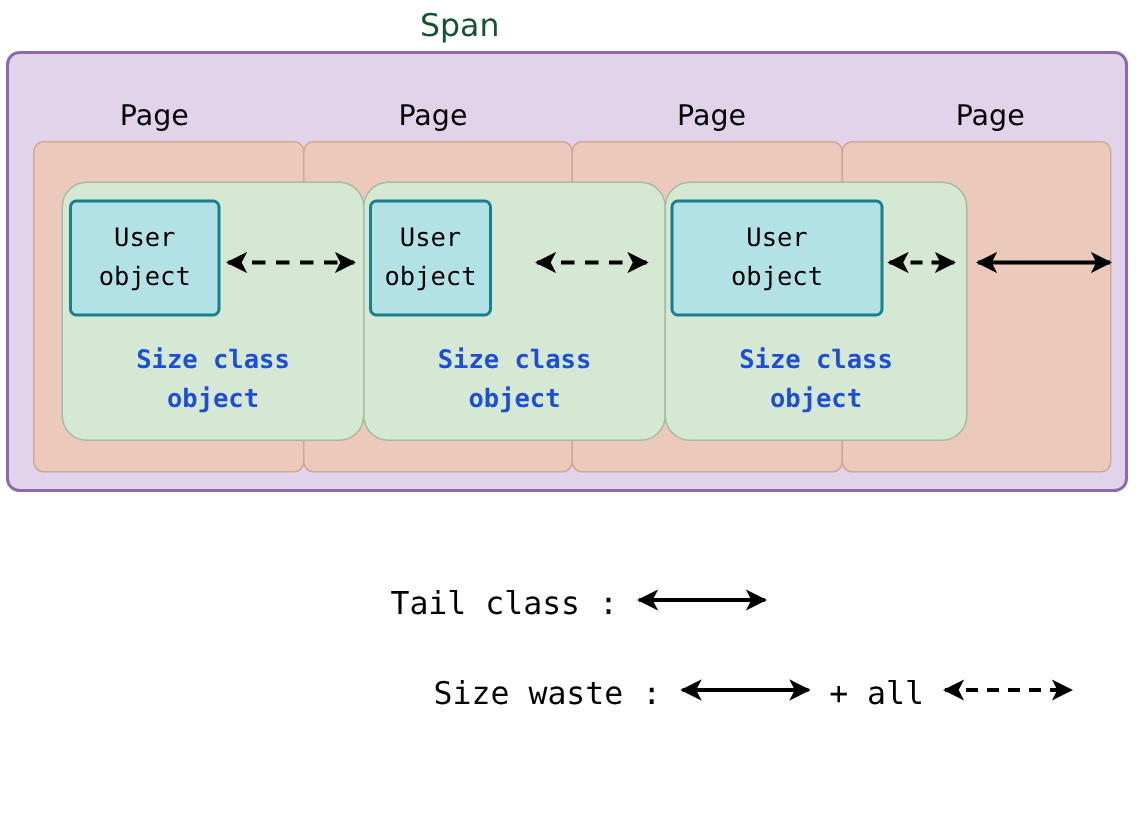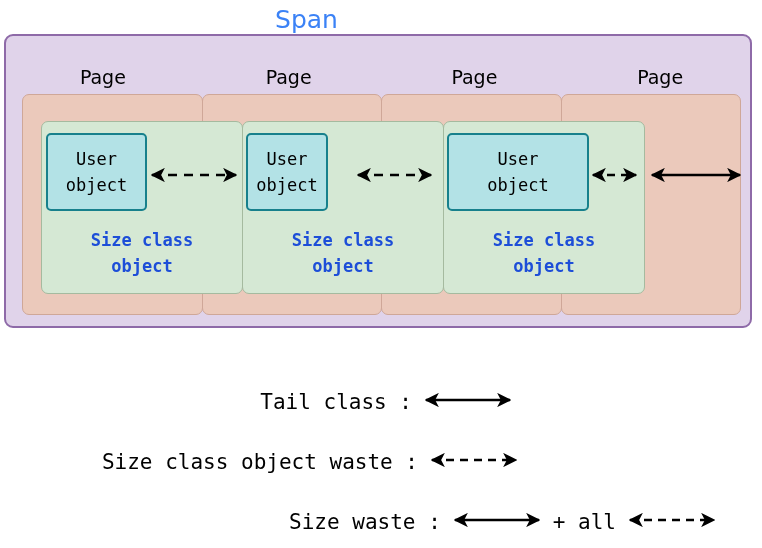--- a/index.html
+++ b/index.html
@@ -15,22 +15,22 @@
     overflow: hidden;
   }
 
   
   #span-title {
     position: absolute;
     left: 0; top: 5px;
     width: 613px;
     text-align: center;
     font-family: "DejaVu Sans", sans-serif;
-    font-size: 25px;
-    color: #3b82f6;
+    font-size: 21px;
+    color: #14532d;
   }
   #span-box {
     position: absolute;
     left: 4px; top: 34px;
     width: 748px; height: 294px;
     box-sizing: border-box;
     background: #e0d3ea;
     border: 2px solid #8e6aa8;
     border-radius: 9px;
   }
@@ -72,21 +72,21 @@
     position: absolute;
     left: 41px; top: 121px;
     width: 604px; height: 173px;
     display: flex;
   }
   .sizeclass-box {
     flex: 1 1 0;
     box-sizing: border-box;
     background: #d5e8d4;
     border: 1px solid #a5ba9f;
-    border-radius: 7px;
+    border-radius: 17px;
     margin-left: -1px;
     position: relative;
   }
   .sizeclass-box:first-child { margin-left: 0; }
   .sizeclass-label {
     position: absolute;
     left: 0; right: 0;
     top: 105px;
     text-align: center;
     font-family: "DejaVu Sans Mono", monospace;
@@ -233,28 +233,20 @@
 
   <div class="legend-row" id="legend-row-tail">
     <span class="legend-text">Tail class :</span>
     <span class="legend-arrow">
       <svg width="104" height="26" viewBox="0 0 104 26">
         <line x1="10" y1="13" x2="94" y2="13" stroke="#000000" stroke-width="2.6" marker-start="url(#ah-left)" marker-end="url(#ah-right)"></line>
       </svg>
     </span>
   </div>
 
-  <div class="legend-row" id="legend-row-sizecls">
-    <span class="legend-text">Size class object waste :</span>
-    <span class="legend-arrow">
-      <svg width="104" height="26" viewBox="0 0 104 26">
-        <line x1="10" y1="13" x2="94" y2="13" stroke="#000000" stroke-width="2.6" stroke-dasharray="8 6" marker-start="url(#ah-left)" marker-end="url(#ah-right)"></line>
-      </svg>
-    </span>
-  </div>
 
   <div class="legend-row" id="legend-row-total">
     <span class="legend-text">Size waste :</span>
     <span class="legend-arrow">
       <svg width="104" height="26" viewBox="0 0 104 26">
         <line x1="10" y1="13" x2="94" y2="13" stroke="#000000" stroke-width="2.6" marker-start="url(#ah-left)" marker-end="url(#ah-right)"></line>
       </svg>
     </span>
     <span class="legend-text">+ all</span>
     <span class="legend-arrow">

